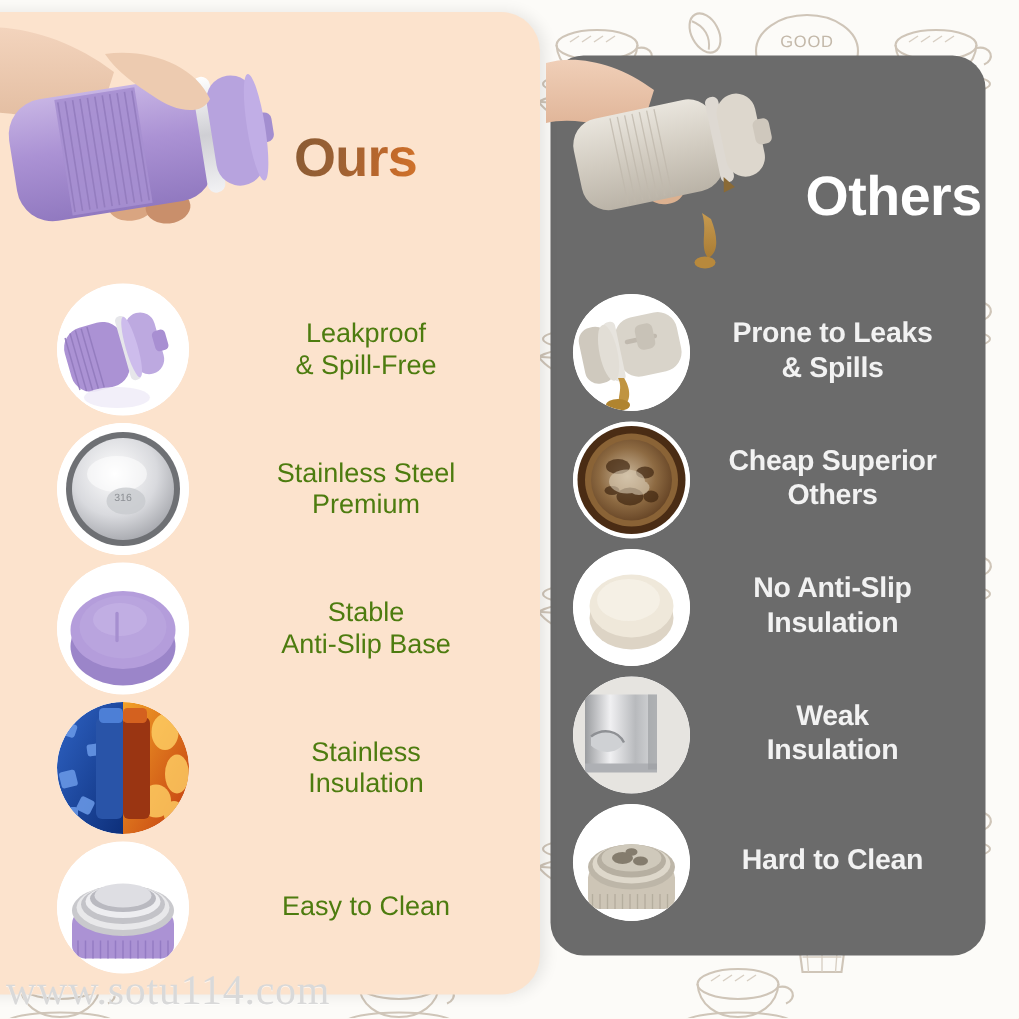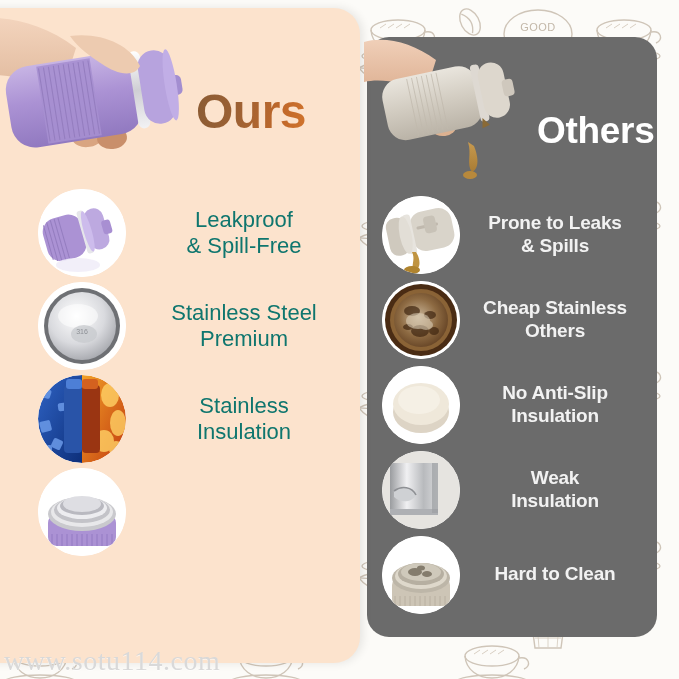--- a/index.html
+++ b/index.html
@@ -54,21 +54,21 @@
     background: #6b6b6b;
     border-radius: 22px;
     z-index: 1;
   }
 
   
   #ours-title {
     position: absolute;
     left: 196px;
     top: 84px;
-    font-size: 48px;
+    font-size: 36px;
     font-weight: bold;
     letter-spacing: -0.5px;
     background: linear-gradient(100deg, #8a5b33 0%, #9c6134 38%, #c2692a 78%, #d1742c 100%);
     -webkit-background-clip: text;
     background-clip: text;
     color: transparent;
     -webkit-text-fill-color: transparent;
     z-index: 6;
     white-space: nowrap;
   }
@@ -122,22 +122,22 @@
   #others-list .thumb { width: 78px; height: 78px; margin-left: 0px; }
   .thumb svg { display: block; width: 100%; height: 100%; }
 
   .feature-label {
     flex: 1 1 auto;
     text-align: center;
     line-height: 1.16;
     padding: 0 4px;
   }
   #ours-list .feature-label {
-    color: #0f766e;
-    font-size: 22px;
+    color: #4d7c0f;
+    font-size: 18px;
     font-weight: normal;
     margin-left: 8px;
   }
   #others-list .feature-label {
     color: #f2f2f2;
     font-size: 19px;
     font-weight: bold;
     margin-left: 6px;
     letter-spacing: -0.2px;
   }
@@ -339,20 +339,36 @@
           <ellipse cx="46" cy="52" rx="13" ry="9" fill="#c8cace" opacity="0.8"></ellipse>
           <text x="44" y="52" text-anchor="middle" font-family="'Liberation Sans',sans-serif" font-size="7" fill="#8d9095">316</text>
         </svg>
       </div>
       <div class="feature-label">
         <div>Stainless Steel</div>
         <div>Premium</div>
       </div>
     </div>
 
+    <div class="feature-row">
+      <div class="thumb">
+        <svg viewBox="0 0 88 88" aria-hidden="true">
+          <circle cx="44" cy="44" r="44" fill="#ffffff"></circle>
+          <ellipse cx="44" cy="56" rx="35" ry="26" fill="#9b85c9"></ellipse>
+          <ellipse cx="44" cy="45" rx="35" ry="26" fill="#b49ddb"></ellipse>
+          <ellipse cx="44" cy="43" rx="29" ry="21" fill="#b9a4de"></ellipse>
+          <ellipse cx="42" cy="38" rx="18" ry="11" fill="#c5b2e6" opacity="0.7"></ellipse>
+          <path d="M40,34 L40,52" stroke="#a68fd0" stroke-width="2.2" stroke-linecap="round"></path>
+        </svg>
+      </div>
+      <div class="feature-label">
+        <div>Stable</div>
+        <div>Anti-Slip Base</div>
+      </div>
+    </div>
 
     <div class="feature-row">
       <div class="thumb">
         <svg viewBox="0 0 88 88" aria-hidden="true">
           <defs>
             <clipPath id="clipC">
                 <circle cx="44" cy="44" r="44"></circle>
               </clipPath>
             <linearGradient id="iceG" x1="0" y1="0" x2="1" y2="1">
               <stop offset="0%" stop-color="#2f63c4"></stop>
@@ -401,20 +417,23 @@
             <path d="M14,66 L14,78 M19,66 L19,78 M24,66 L24,78 M29,66 L29,78 M34,66 L34,78 M39,66 L39,78 M44,66 L44,78 M49,66 L49,78 M54,66 L54,78 M59,66 L59,78 M64,66 L64,78 M69,66 L69,78 M74,66 L74,78"></path>
           </g>
           <ellipse cx="44" cy="46" rx="34" ry="17" fill="#c9c9cd"></ellipse>
           <ellipse cx="44" cy="44" rx="31" ry="15" fill="#e8e8ea"></ellipse>
           <ellipse cx="44" cy="42" rx="28" ry="13" fill="#c3c3c8"></ellipse>
           <ellipse cx="44" cy="40" rx="25" ry="11" fill="#ededf0"></ellipse>
           <ellipse cx="44" cy="38" rx="22" ry="9" fill="#b9b9c0"></ellipse>
           <ellipse cx="44" cy="36" rx="19" ry="8" fill="#dedee3"></ellipse>
         </svg>
       </div>
+      <div class="feature-label">
+        <div>Easy to Clean</div>
+      </div>
     </div>
 
   </div>
 
   <div class="feature-list" id="others-list">
 
     <div class="feature-row">
       <div class="thumb">
         <svg viewBox="0 0 78 78" aria-hidden="true">
           <circle cx="39" cy="39" r="39" fill="#ffffff"></circle>
@@ -457,21 +476,21 @@
             <ellipse cx="52" cy="50" rx="5" ry="4"></ellipse>
             <ellipse cx="26" cy="46" rx="5" ry="3"></ellipse>
           </g>
           <g fill="#d9cbb4" opacity="0.6">
             <ellipse cx="36" cy="40" rx="12" ry="8"></ellipse>
             <ellipse cx="44" cy="44" rx="7" ry="5"></ellipse>
           </g>
         </svg>
       </div>
       <div class="feature-label">
-        <div>Cheap Stainless</div>
+        <div>Cheap Superior</div>
         <div>Others</div>
       </div>
     </div>
 
     <div class="feature-row">
       <div class="thumb">
         <svg viewBox="0 0 78 78" aria-hidden="true">
           <circle cx="39" cy="39" r="39" fill="#ffffff"></circle>
           <ellipse cx="39" cy="46" rx="28" ry="21" fill="#ddd4c5"></ellipse>
           <ellipse cx="39" cy="38" rx="28" ry="21" fill="#efe8da"></ellipse>

